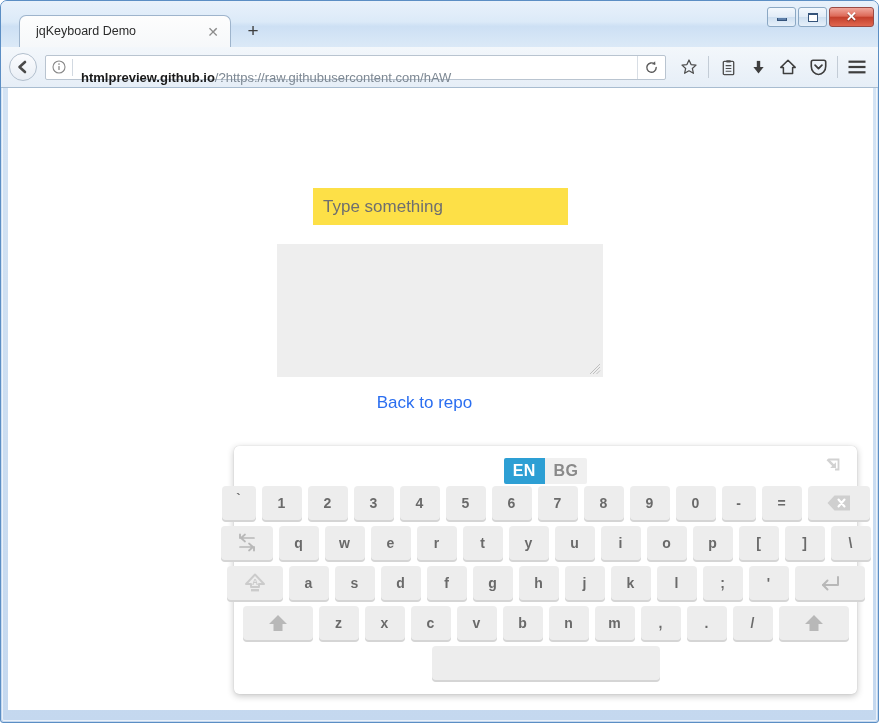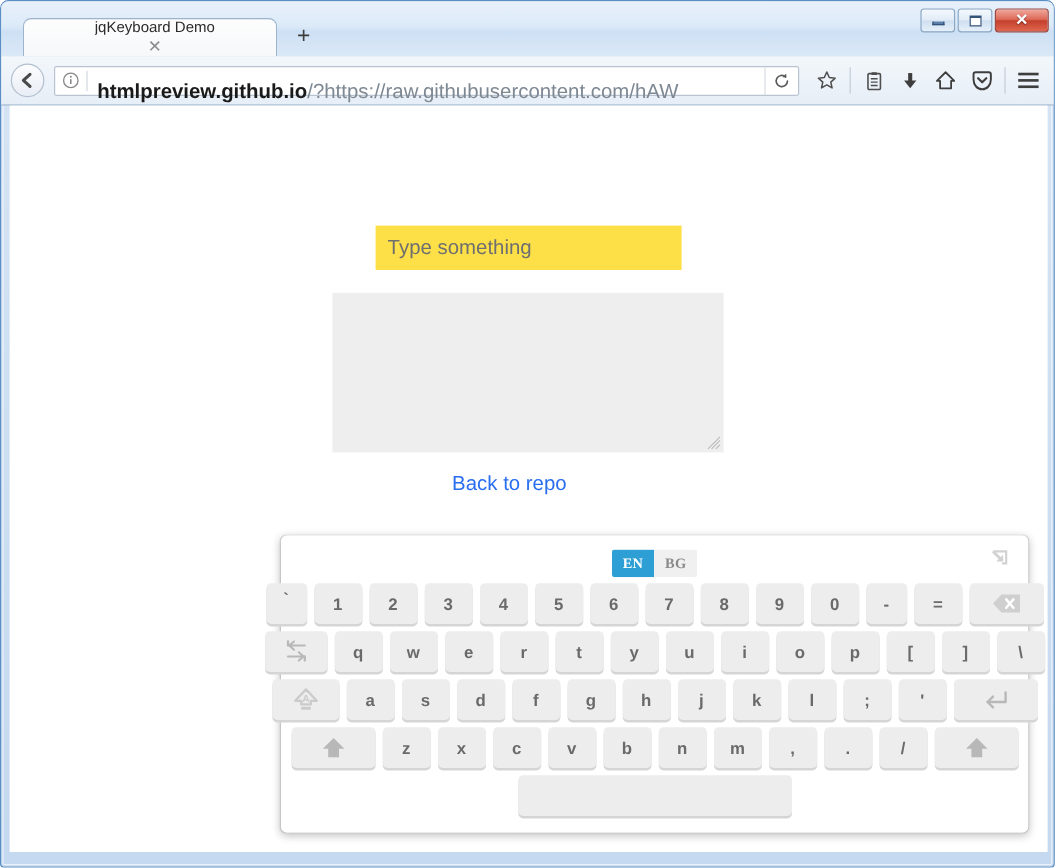--- a/index.html
+++ b/index.html
@@ -84,21 +84,20 @@
   .tab {
     position: absolute;
     left: 18px; top: 0;
     width: 212px; height: 32px;
     background: linear-gradient(to bottom, #fdfdfd 0%, #f6f8fa 100%);
     border: 1px solid #9eb4cc;
     border-bottom: none;
     border-radius: 7px 7px 0 0;
     display: flex; align-items: center;
     padding: 0 8px 0 16px;
-    flex-direction: column;
   }
   .tab-title {
     flex: 1;
     font-size: 12.5px;
     color: #2b2b2b;
     white-space: nowrap;
     overflow: hidden;
     text-overflow: ellipsis;
     padding-bottom: 2px;
   }
@@ -161,21 +160,21 @@
     cursor: pointer;
   }
   .url-sep {
     width: 1px; height: 17px;
     background: #d2d9e1;
     flex: none;
   }
   .url-text {
     flex: 1;
     padding: 0 6px 1px 8px;
-    font-size: 17px;
+    font-size: 13px;
     white-space: nowrap;
     overflow: hidden;
     color: #7d8893;
     min-width: 0;
     margin-top: 21px;
   }
   .url-text b { color: #1a1a1a; font-weight: bold; }
   .url-reload {
     width: 28px; height: 23px;
     display: flex; align-items: center; justify-content: center;
@@ -288,28 +287,27 @@
     position: relative;
     height: 20px;
     margin-bottom: 8px;
   }
   .lang-group {
     display: inline-flex;
     border-radius: 2px;
     overflow: hidden;
   }
   .lang-btn {
-    font-size: 12px;
+    font-size: 16px;
     font-weight: bold;
     padding: 4px 9px 4px 9px;
     background: #f0f0f0;
     color: #8a8a8a;
     cursor: pointer;
     letter-spacing: 0.3px;
-    font-family: Liberation Serif, serif;
   }
   .lang-btn.active {
     background: #2d9fd4;
     color: #ffffff;
   }
   .kb-minimize {
     position: absolute;
     right: 0; top: -2px;
     width: 20px; height: 20px;
     cursor: pointer;

